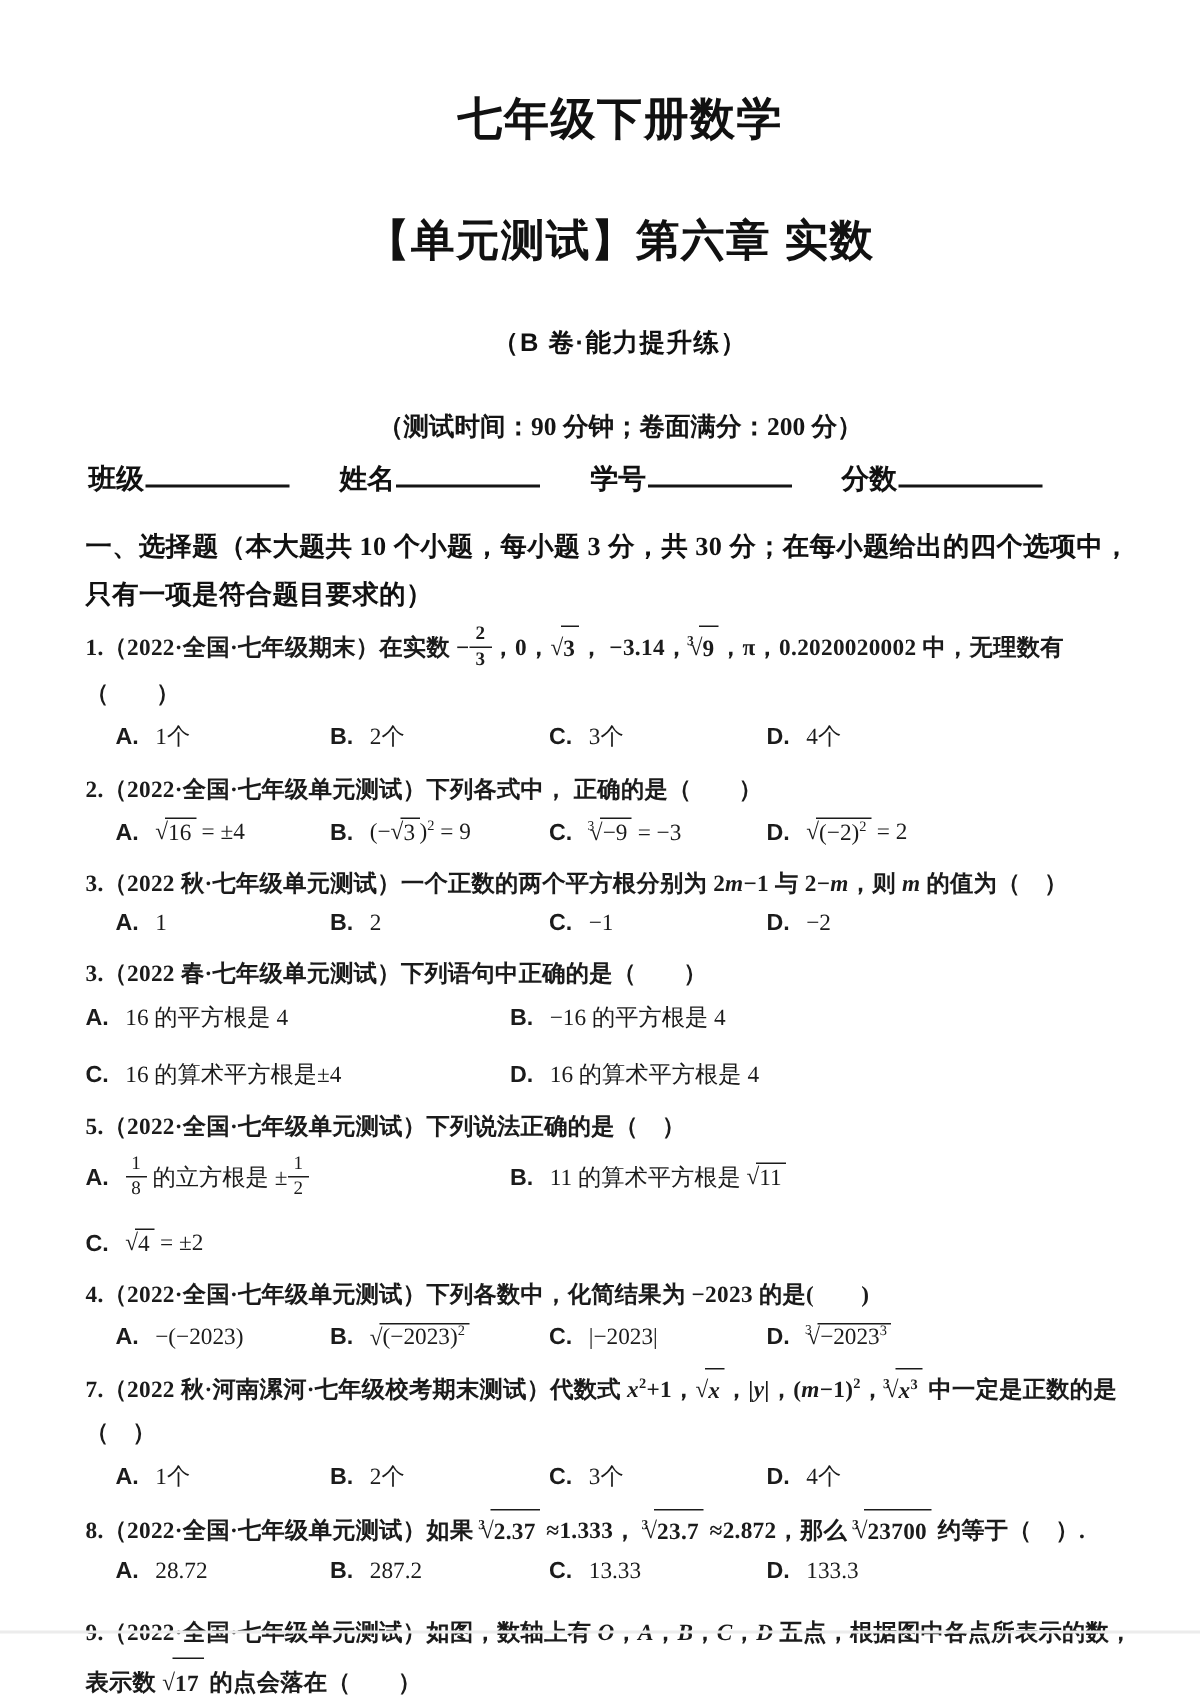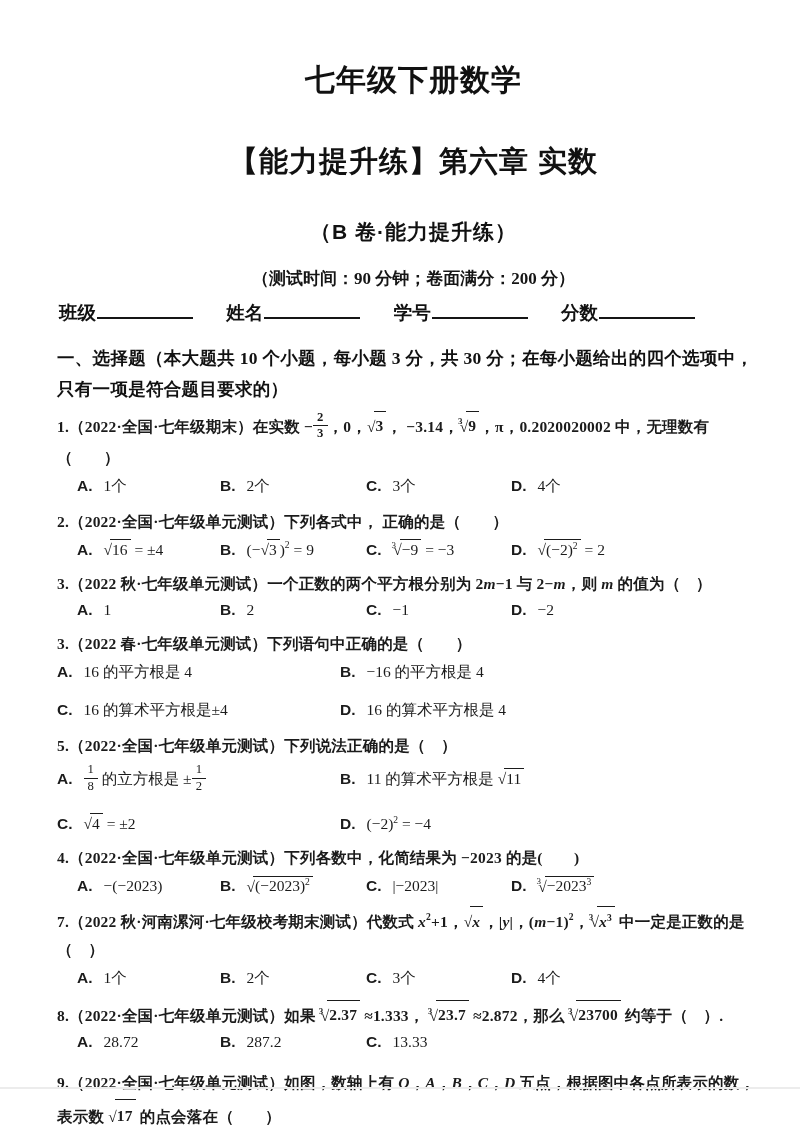--- a/index.html
+++ b/index.html
@@ -13,21 +13,21 @@
     padding:62px 30px 2px 57px;
   }
   .bottom-edge{position:absolute;left:0;right:0;bottom:3px;height:2px;background:#ececec;}
   
   .doc-title,.doc-chapter,.doc-edition{
     text-align:center;font-family:"Liberation Sans","DejaVu Sans",sans-serif;
     font-weight:bold;color:#111;margin:0;
   }
   .doc-title{font-size:30px;line-height:1.2;margin-bottom:46px;letter-spacing:1px;}
   .doc-chapter{font-size:29px;line-height:1.2;margin-bottom:40px;letter-spacing:1px;}
-  .doc-edition{font-size:21px;line-height:1.2;margin-bottom:24px;letter-spacing:1px;}
+  .doc-edition{font-size:17px;line-height:1.2;margin-bottom:35px;letter-spacing:1px;}
   .doc-meta{
     text-align:center;font-weight:bold;font-size:17px;line-height:1.25;
     margin:0 0 11px 0;color:#151515;
   }
   .fields{
     display:flex;justify-content:space-between;width:636px;margin:0 0 18px 2px;
     font-size:18.5px;font-weight:bold;color:#111;
   }
   .field{white-space:nowrap;}
   .blank{
@@ -77,21 +77,21 @@
     display:inline-block;border-top:1.5px solid #1b1b1b;
     padding:0.5px 3px 0 2px;margin-left:-1px;
   }
 </style>
 </head>
 <body>
 
 <div class="sheet">
 
   <h1 class="doc-title">七年级下册数学</h1>
-  <h2 class="doc-chapter">【能力提升练】第六章 实数</h2>
+  <h2 class="doc-chapter">【单元测试】第六章 实数</h2>
   <h3 class="doc-edition">（B 卷·能力提升练）</h3>
   <div class="doc-meta">（测试时间：90 分钟；卷面满分：200 分）</div>
 
   <div class="fields">
     <span class="field"><span>班级</span><span class="blank"></span></span>
     <span class="field"><span>姓名</span><span class="blank"></span></span>
     <span class="field"><span>学号</span><span class="blank"></span></span>
     <span class="field"><span>分数</span><span class="blank"></span></span>
   </div>
 
@@ -142,21 +142,20 @@
         <div class="opts opts2">
           <span class="opt"><span class="opt-label">A.</span><span class="frac">
               <span class="fn">1</span>
               <span class="fd">8</span>
             </span> 的立方根是 ±<span class="frac">
               <span class="fn">1</span>
               <span class="fd">2</span>
             </span></span>
           <span class="opt"><span class="opt-label">B.</span>11 的算术平方根是 <span class="rad"><span class="sign">√</span><span class="bar">11</span></span></span>
           <span class="opt"><span class="opt-label">C.</span><span class="rad"><span class="sign">√</span><span class="bar">4</span></span> = ±2</span>
-          <span class="opt"><span class="opt-label">D.</span>(−2)<sup>2</sup> = −4</span>
         </div>
       </div>
       <div class="q">
         <div class="q-stem">4.（2022·全国·七年级单元测试）下列各数中，化简结果为 −2023 的是(　　)</div>
         <div class="opts opts4">
           <span class="opt"><span class="opt-label">A.</span>−(−2023)</span>
           <span class="opt"><span class="opt-label">B.</span><span class="rad"><span class="sign">√</span><span class="bar">(−2023)<sup>2</sup></span></span></span>
           <span class="opt"><span class="opt-label">C.</span>|−2023|</span>
           <span class="opt"><span class="opt-label">D.</span><span class="rad"><span class="idx">3</span><span class="sign">√</span><span class="bar">−2023<sup>3</sup></span></span></span>
         </div>
@@ -169,20 +168,21 @@
           <span class="opt"><span class="opt-label">C.</span>3个</span>
           <span class="opt"><span class="opt-label">D.</span>4个</span>
         </div>
       </div>
       <div class="q">
         <div class="q-stem">8.（2022·全国·七年级单元测试）如果 <span class="rad"><span class="idx">3</span><span class="sign">√</span><span class="bar">2.37</span></span> ≈1.333， <span class="rad"><span class="idx">3</span><span class="sign">√</span><span class="bar">23.7</span></span> ≈2.872，那么 <span class="rad"><span class="idx">3</span><span class="sign">√</span><span class="bar">23700</span></span> 约等于（　）.</div>
         <div class="opts opts4">
           <span class="opt"><span class="opt-label">A.</span>28.72</span>
           <span class="opt"><span class="opt-label">B.</span>287.2</span>
           <span class="opt"><span class="opt-label">C.</span>13.33</span>
+          <span class="opt"><span class="opt-label">D.</span>133.3</span>
         </div>
       </div>
       <div class="q">
         <div class="q-stem">9.（2022·全国·七年级单元测试）如图，数轴上有 <i>O</i>，<i>A</i>，<i>B</i>，<i>C</i>，<i>D</i> 五点，根据图中各点所表示的数，表示数 <span class="rad"><span class="sign">√</span><span class="bar">17</span></span> 的点会落在（　　）</div>
       </div>
     </div>
 
   <div class="bottom-edge"></div>
 </div>
 

